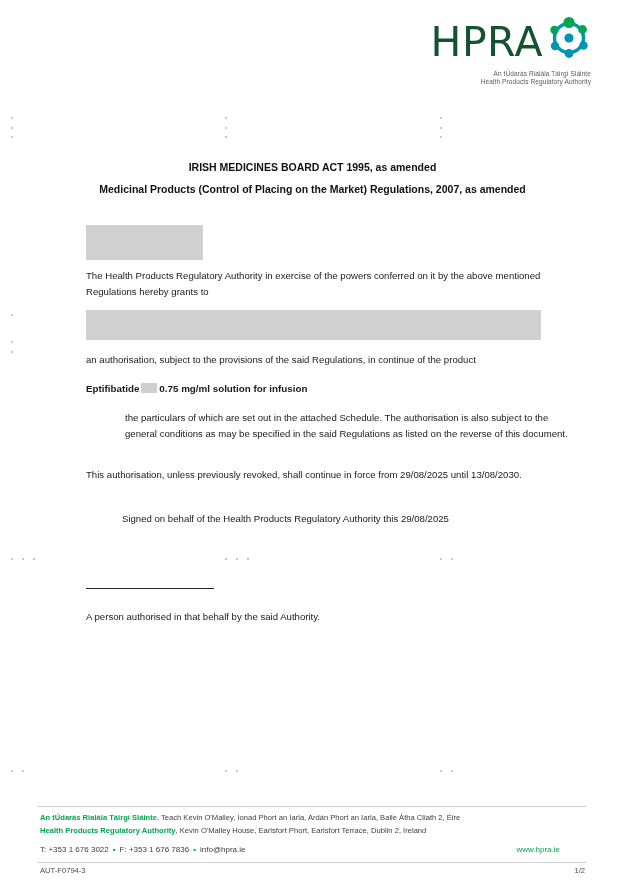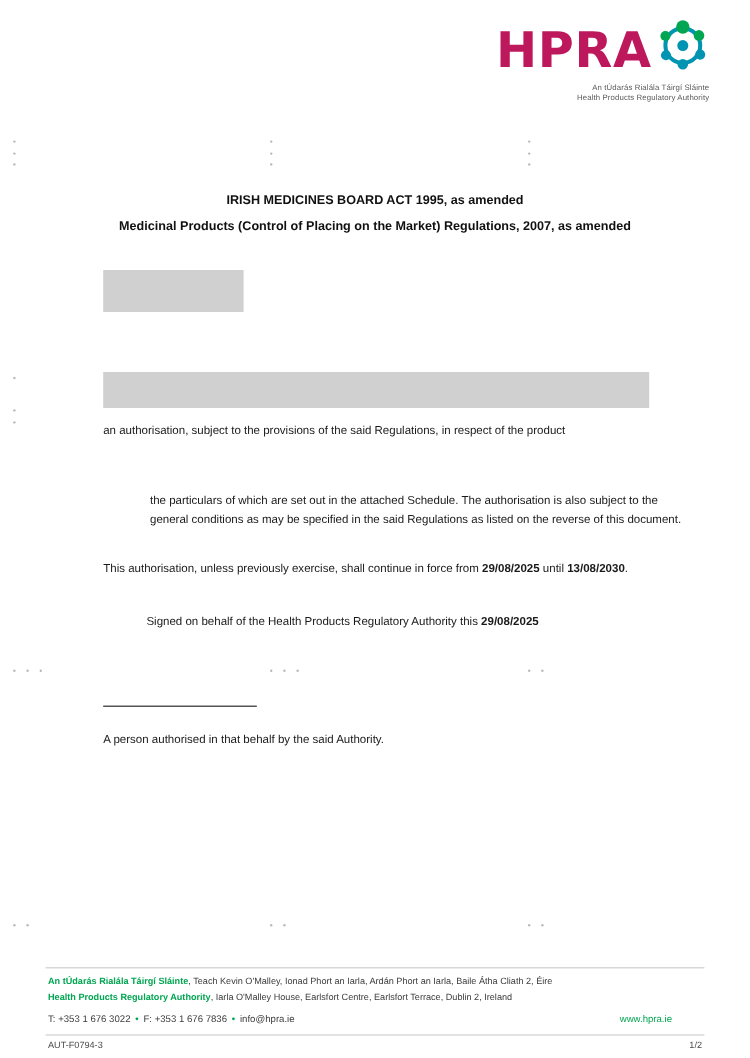--- a/index.html
+++ b/index.html
@@ -30,23 +30,23 @@
     text-align: right;
   }
   .logo-row {
     display: flex;
     align-items: flex-start;
     justify-content: flex-end;
   }
   .logo-word {
     font-family: "DejaVu Sans", sans-serif;
     font-size: 41px;
-    font-weight: bold;
+    font-weight: normal;
     letter-spacing: 0.5px;
-    color: #be185d;
+    color: #14532d;
     line-height: 1;
   }
   .logo-mark {
     position: relative;
     width: 44px;
     height: 44px;
     margin-left: 4px;
     margin-top: -6px;
   }
   .logo-sub1 {
@@ -123,21 +123,21 @@
   .p-force  { top: 467px; }
   .p-signed { top: 511px; margin-left: 36px; }
   .sig-line {
     position: absolute;
     top: 588px;
     left: 86px;
     width: 128px;
     border-bottom: 1.3px solid #2b2b2b;
   }
   .p-person { top: 609px; }
-  b.inline { font-weight: bold; }
+  b.inline { font-weight: normal; }
 
   
   .footer-rule {
     position: absolute;
     left: 38px;
     top: 806px;
     width: 549px;
     border-top: 1px solid #cfcfcf;
   }
   .footer-line1 {
@@ -256,46 +256,50 @@
   <div class="speck" style="left:236px; top:770px;"></div>
   <div class="speck" style="left:440px; top:770px;"></div>
   <div class="speck" style="left:451px; top:770px;"></div>
 
   <div class="title1">IRISH MEDICINES BOARD ACT 1995, as amended</div>
   <div class="title2">Medicinal Products (Control of Placing on the Market) Regulations, 2007, as amended</div>
 
   <div class="redaction r1"></div>
   <div class="redaction r2"></div>
 
-
-  <div class="para p-auth">an authorisation, subject to the provisions of the said Regulations, in respect of the product</div>
-
+  <div class="para p-grants">The Health Products Regulatory Authority in exercise of the powers conferred on it by the above mentioned Regulations hereby grants to</div>
+
+  <div class="para p-auth">an authorisation, subject to the provisions of the said Regulations, in continue of the product</div>
+
+  <div class="para p-product">
+    <span>Eptifibatide</span><span class="r3"></span><span>0.75 mg/ml solution for infusion</span>
+  </div>
 
   <div class="para p-particulars">the particulars of which are set out in the attached Schedule. The authorisation is also subject to the general conditions as may be specified in the said Regulations as listed on the reverse of this document.</div>
 
   <div class="para p-force">
-    <span>This authorisation, unless previously exercise, shall continue in force from </span><b class="inline">29/08/2025</b><span> until </span><b class="inline">13/08/2030</b><span>.</span>
+    <span>This authorisation, unless previously revoked, shall continue in force from </span><b class="inline">29/08/2025</b><span> until </span><b class="inline">13/08/2030</b><span>.</span>
   </div>
 
   <div class="para p-signed">
     <span>Signed on behalf of the Health Products Regulatory Authority this </span><b class="inline">29/08/2025</b>
   </div>
 
   <div class="sig-line"></div>
 
   <div class="para p-person">A person authorised in that behalf by the said Authority.</div>
 
   <div class="footer-rule"></div>
 
   <div class="footer-line1">
     <span class="ga">An tÚdarás Rialála Táirgí Sláinte</span><span>, Teach Kevin O'Malley, Ionad Phort an Iarla, Ardán Phort an Iarla, Baile Átha Cliath 2, Éire</span>
   </div>
 
   <div class="footer-line2">
-    <span class="ga">Health Products Regulatory Authority</span><span>, Iarla O'Malley House, Earlsfort Centre, Earlsfort Terrace, Dublin 2, Ireland</span>
+    <span class="ga">Health Products Regulatory Authority</span><span>, Kevin O'Malley House, Earlsfort Phort, Earlsfort Terrace, Dublin 2, Ireland</span>
   </div>
 
   <div class="footer-contact">
     <span class="fc-item">T: +353 1 676 3022</span>
     <span class="fc-sep">•</span>
     <span class="fc-item">F: +353 1 676 7836</span>
     <span class="fc-sep">•</span>
     <span class="fc-item">info@hpra.ie</span>
     <span class="fc-spacer"></span>
     <span class="fc-web">www.hpra.ie</span>

